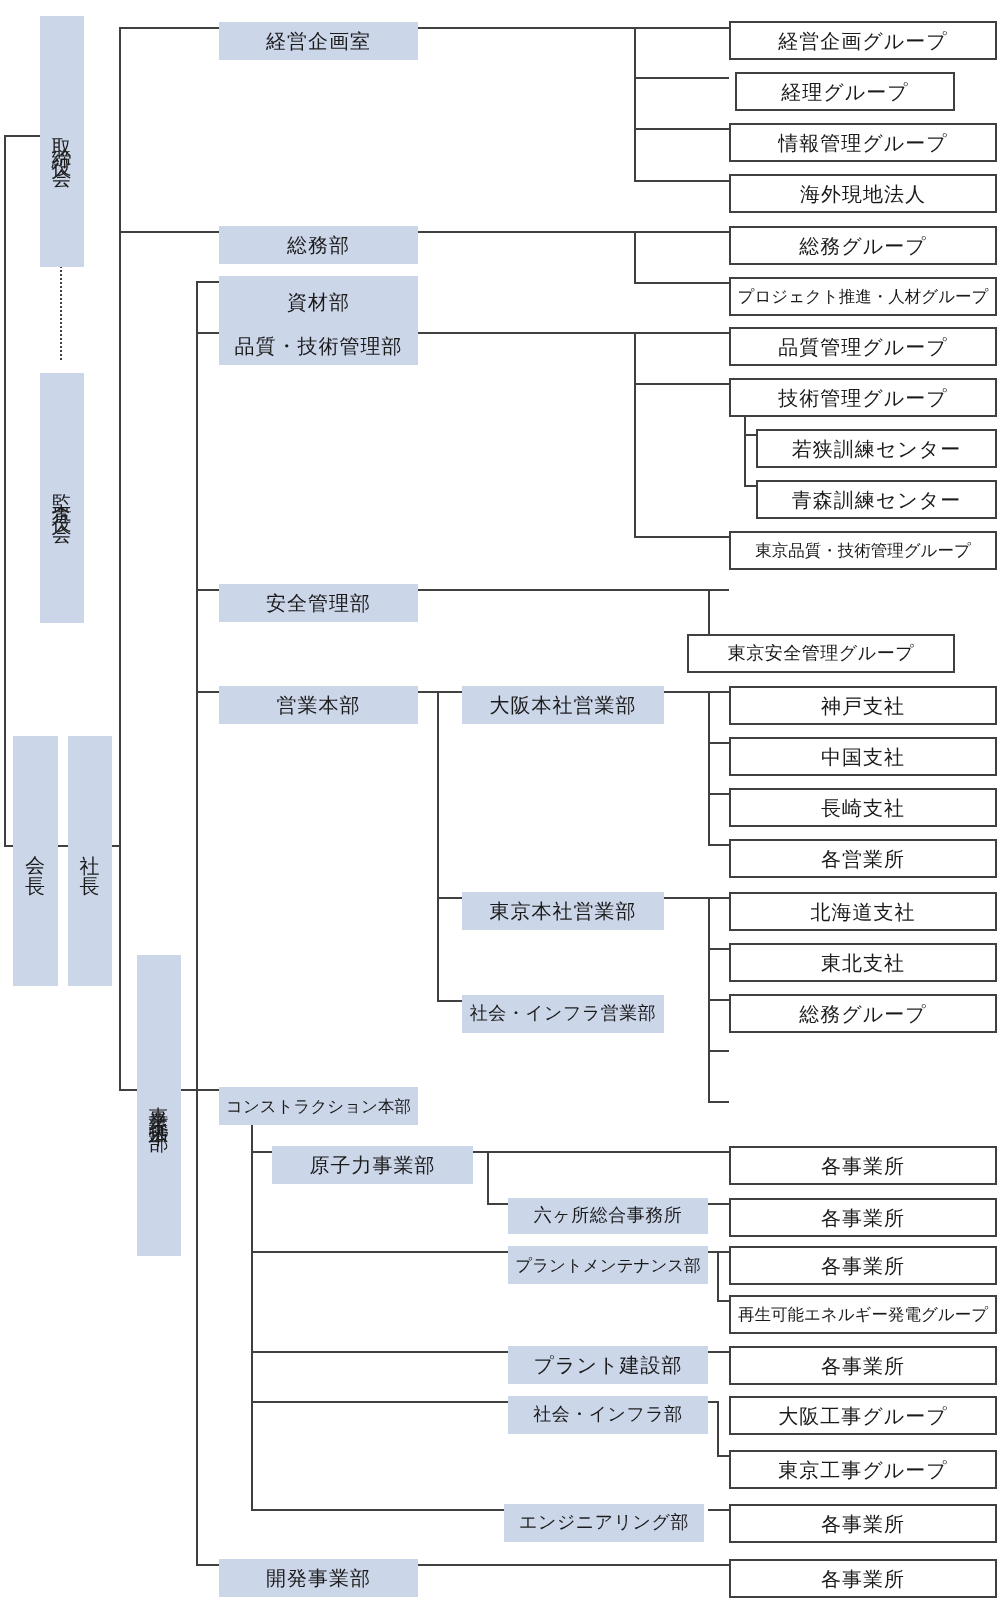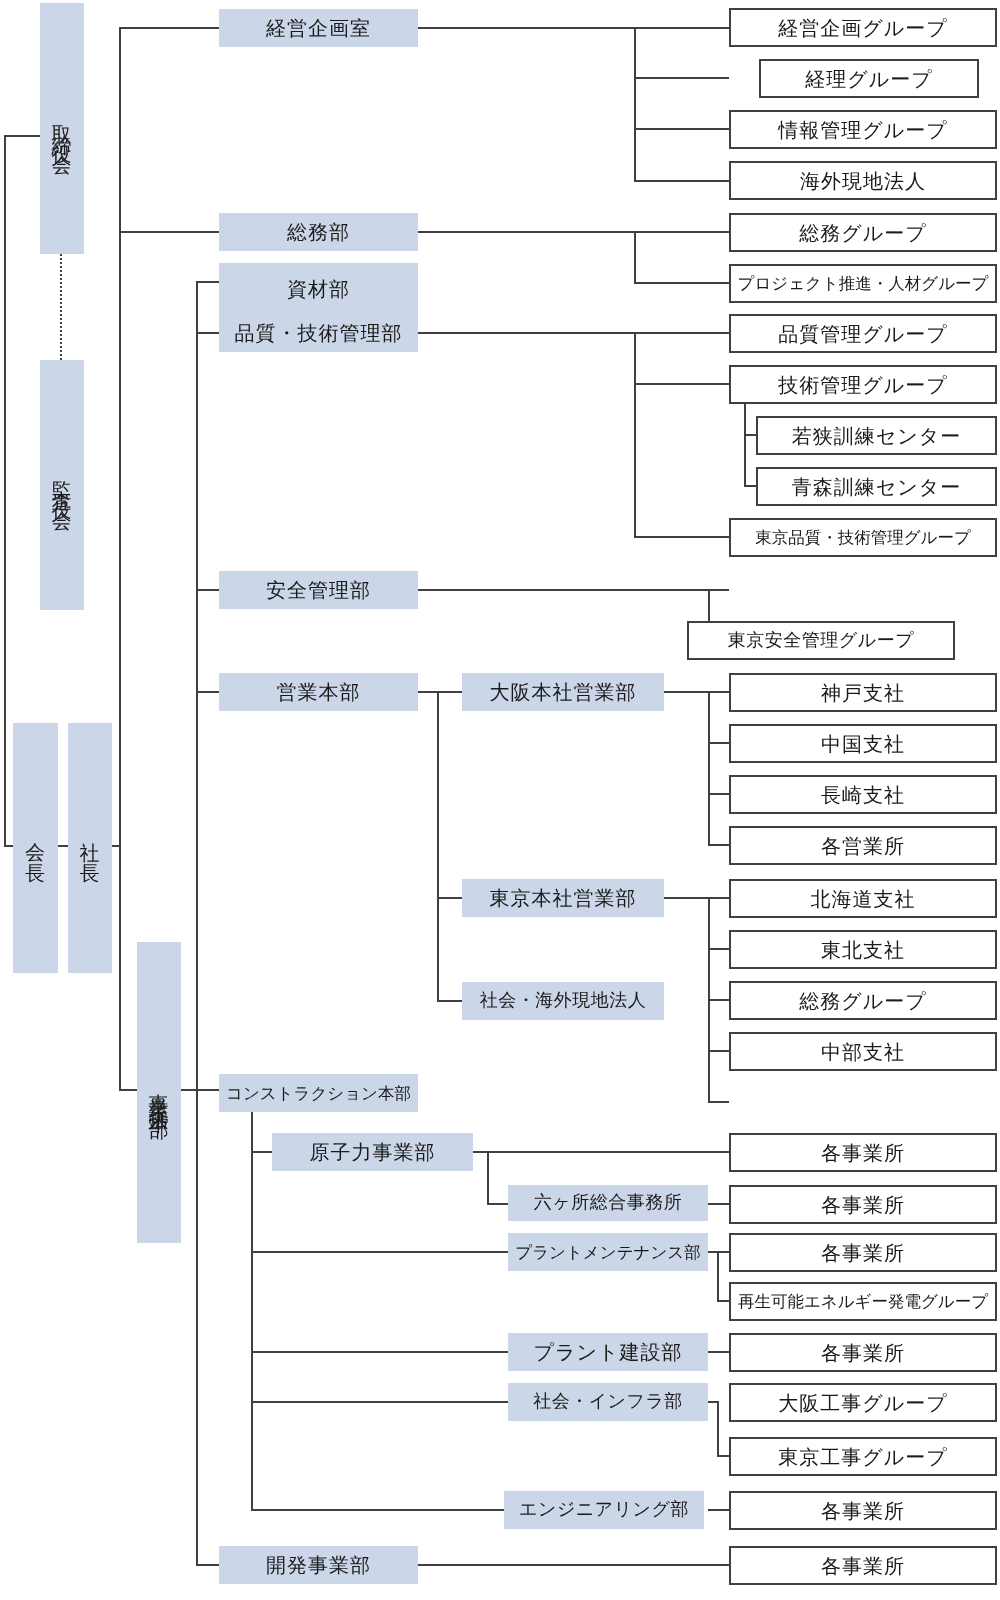--- a/index.html
+++ b/index.html
@@ -1,20 +1,20 @@
 <!DOCTYPE html>
 <html><head>
 <meta charset="utf-8">
 <style>
   html,body{margin:0;padding:0;background:#ffffff;}
   #canvas{position:relative;width:1000px;height:1600px;background:#ffffff;overflow:hidden;
           font-family:"Liberation Sans",sans-serif;color:#1a1a1a;}
   .box{position:absolute;display:flex;align-items:center;justify-content:center;
        font-size:20px;letter-spacing:1px;box-sizing:border-box;text-align:center;
-       line-height:1.1;white-space:nowrap;}
+       line-height:1.1;white-space:nowrap;margin-top:13px;}
   .blue{background:#ccd6e9;}
   .white{background:#ffffff;border:2px solid #404040;}
   .vtext{writing-mode:vertical-rl;text-orientation:upright;letter-spacing:10px;}
   .ls22{letter-spacing:22px;}
   .ls5{letter-spacing:5px;}
   .md{font-size:18px;letter-spacing:0.5px;}
   .sm{font-size:16.5px;letter-spacing:0;}
   .line{position:absolute;background:#404040;}
   .dotted{position:absolute;width:0;border-left:2px dotted #404040;background:none;}
 </style>
@@ -103,49 +103,48 @@
   <div class="box blue" style="left:219px;top:213px;width:199px;height:38px">総務部</div>
   <div class="box blue" style="left:219px;top:263px;width:199px;height:52px">資材部</div>
   <div class="box blue" style="left:219px;top:314px;width:199px;height:38px">品質・技術管理部</div>
   <div class="box blue" style="left:219px;top:571px;width:199px;height:38px">安全管理部</div>
   <div class="box blue" style="left:219px;top:673px;width:199px;height:38px">営業本部</div>
   <div class="box blue sm" style="left:219px;top:1074px;width:199px;height:38px">コンストラクション本部</div>
   <div class="box blue" style="left:219px;top:1546px;width:199px;height:38px">開発事業部</div>
 
   <div class="box blue" style="left:462px;top:673px;width:202px;height:38px">大阪本社営業部</div>
   <div class="box blue" style="left:462px;top:879px;width:202px;height:38px">東京本社営業部</div>
-  <div class="box blue md" style="left:462px;top:982px;width:202px;height:38px">社会・海外現地法人</div>
+  <div class="box blue md" style="left:462px;top:982px;width:202px;height:38px">社会・インフラ営業部</div>
 
   <div class="box blue" style="left:272px;top:1133px;width:201px;height:38px">原子力事業部</div>
   <div class="box blue md" style="left:508px;top:1185px;width:200px;height:36px">六ヶ所総合事務所</div>
   <div class="box blue sm" style="left:508px;top:1233px;width:200px;height:38px">プラントメンテナンス部</div>
   <div class="box blue" style="left:508px;top:1333px;width:200px;height:38px">プラント建設部</div>
   <div class="box blue md" style="left:508px;top:1383px;width:200px;height:38px">社会・インフラ部</div>
   <div class="box blue md" style="left:504px;top:1491px;width:200px;height:38px">エンジニアリング部</div>
 
   <div class="box white" style="left:729px;top:8px;width:268px;height:39px">経営企画グループ</div>
-  <div class="box white" style="left:759px;top:59px;width:220px;height:39px">経理グループ</div>
+  <div class="box white" style="left:735px;top:59px;width:220px;height:39px">経理グループ</div>
   <div class="box white" style="left:729px;top:110px;width:268px;height:39px">情報管理グループ</div>
   <div class="box white" style="left:729px;top:161px;width:268px;height:39px">海外現地法人</div>
   <div class="box white" style="left:729px;top:213px;width:268px;height:39px">総務グループ</div>
   <div class="box white sm" style="left:729px;top:264px;width:268px;height:39px">プロジェクト推進・人材グループ</div>
   <div class="box white" style="left:729px;top:314px;width:268px;height:39px">品質管理グループ</div>
   <div class="box white" style="left:729px;top:365px;width:268px;height:39px">技術管理グループ</div>
   <div class="box white" style="left:756px;top:416px;width:241px;height:39px">若狭訓練センター</div>
   <div class="box white" style="left:756px;top:467px;width:241px;height:39px">青森訓練センター</div>
   <div class="box white sm" style="left:729px;top:518px;width:268px;height:39px">東京品質・技術管理グループ</div>
   <div class="box white md" style="left:687px;top:621px;width:268px;height:39px">東京安全管理グループ</div>
   <div class="box white" style="left:729px;top:673px;width:268px;height:39px">神戸支社</div>
   <div class="box white" style="left:729px;top:724px;width:268px;height:39px">中国支社</div>
   <div class="box white" style="left:729px;top:775px;width:268px;height:39px">長崎支社</div>
   <div class="box white" style="left:729px;top:826px;width:268px;height:39px">各営業所</div>
   <div class="box white" style="left:729px;top:879px;width:268px;height:39px">北海道支社</div>
   <div class="box white" style="left:729px;top:930px;width:268px;height:39px">東北支社</div>
   <div class="box white" style="left:729px;top:981px;width:268px;height:39px">総務グループ</div>
-  <div class="box white" style="left:729px;top:1032px;width:268px;height:39px">中部支社</div>
   <div class="box white" style="left:729px;top:1133px;width:268px;height:39px">各事業所</div>
   <div class="box white" style="left:729px;top:1185px;width:268px;height:39px">各事業所</div>
   <div class="box white" style="left:729px;top:1233px;width:268px;height:39px">各事業所</div>
   <div class="box white sm" style="left:729px;top:1282px;width:268px;height:39px">再生可能エネルギー発電グループ</div>
   <div class="box white" style="left:729px;top:1333px;width:268px;height:39px">各事業所</div>
   <div class="box white" style="left:729px;top:1383px;width:268px;height:39px">大阪工事グループ</div>
   <div class="box white" style="left:729px;top:1437px;width:268px;height:39px">東京工事グループ</div>
   <div class="box white" style="left:729px;top:1491px;width:268px;height:39px">各事業所</div>
   <div class="box white" style="left:729px;top:1546px;width:268px;height:39px">各事業所</div>
 

